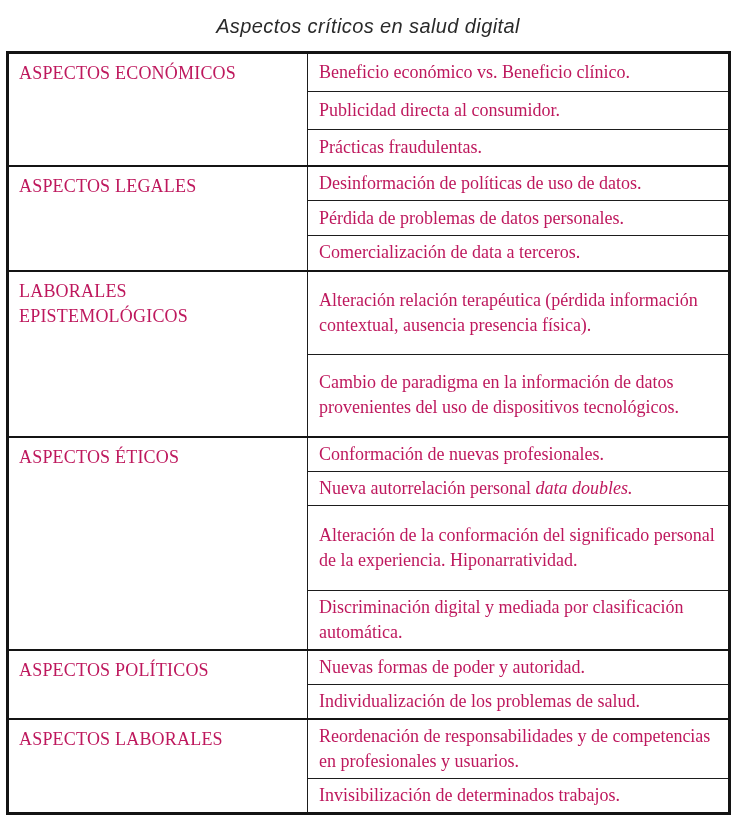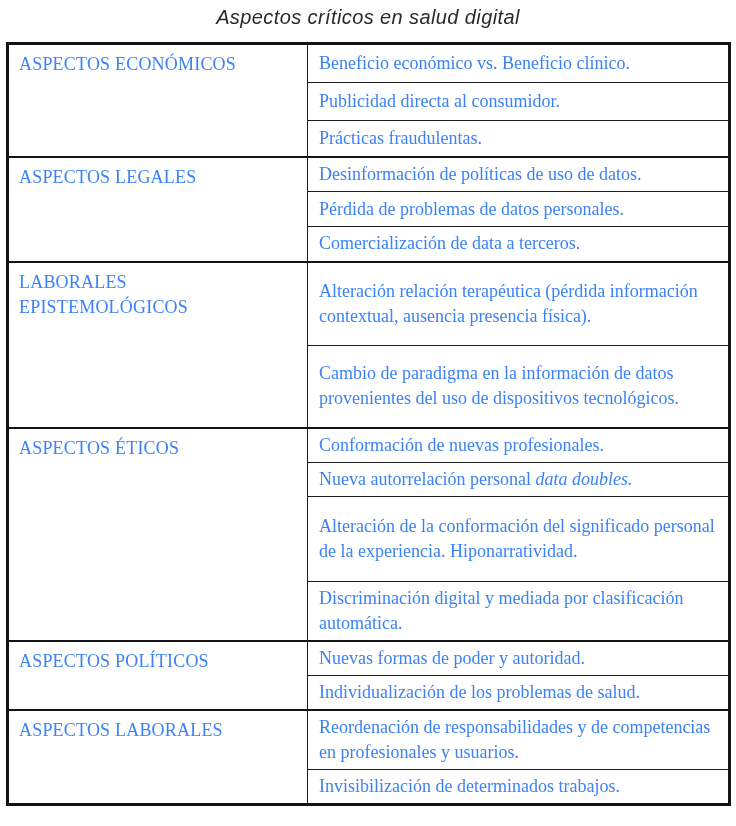--- a/index.html
+++ b/index.html
@@ -23,21 +23,21 @@
     padding-top: 6px;
     text-align: center;
     font-family: "Liberation Serif", serif;
     font-variant: small-caps;
     font-size: 21px;
     line-height: 24px;
     letter-spacing: 2px;
     color: #1c1c1c;
   }
   .subtitle {
-    margin-top: 4px;
+    margin-top: 13px;
     text-align: center;
     font-family: "Liberation Sans", sans-serif;
     font-style: italic;
     font-size: 20px;
     line-height: 26px;
     letter-spacing: 0.4px;
     color: #2a2a2a;
   }
   table.aspects {
     border-collapse: collapse;
@@ -45,21 +45,21 @@
     width: 725px;
     margin: 12px 0 0 6px;
     border: 3px solid #141414;
   }
   td {
     border: 1.5px solid #1d1d1d;
     font-size: 18px;
     line-height: 25px;
     vertical-align: middle;
     padding: 4px 8px 4px 11px;
-    color: #3b82f6;
+    color: #be185d;
   }
   td.cat {
     width: 271px;            
     vertical-align: top;
     padding: 7px 17px 7px 10px;
     letter-spacing: 0.2px;
   }
   tr.group-start td {
     border-top: 2.5px solid #141414;
   }

